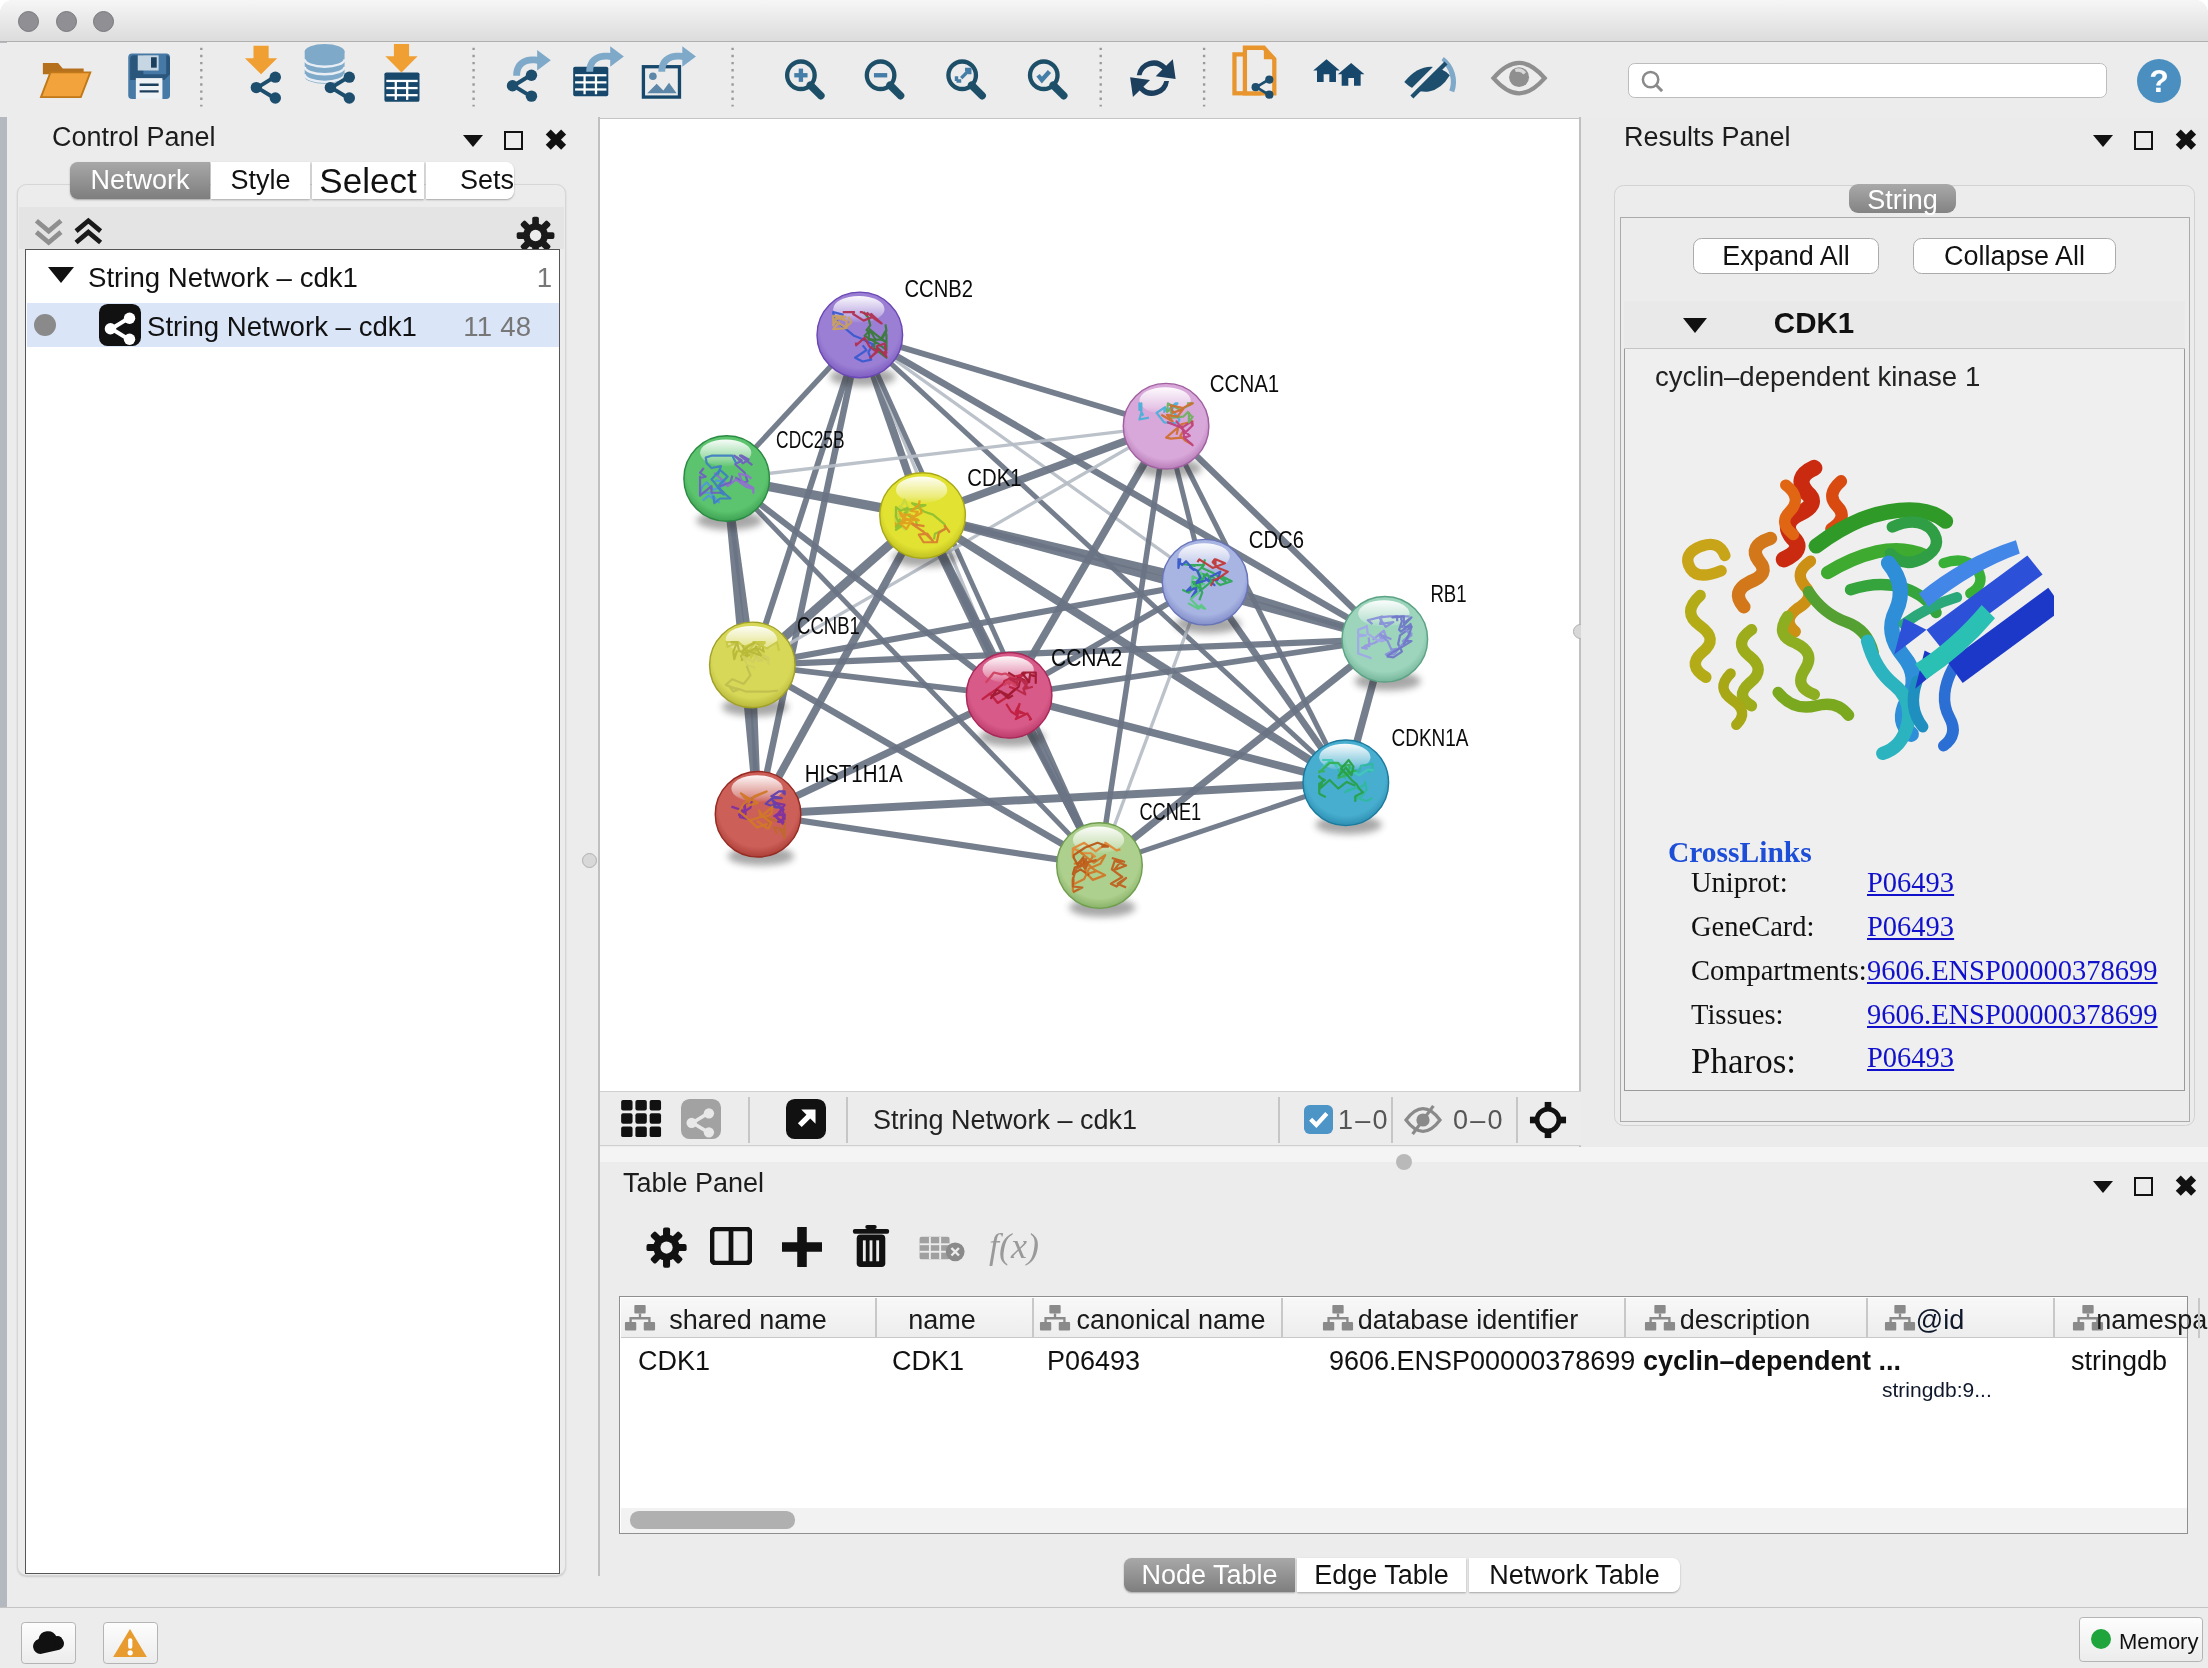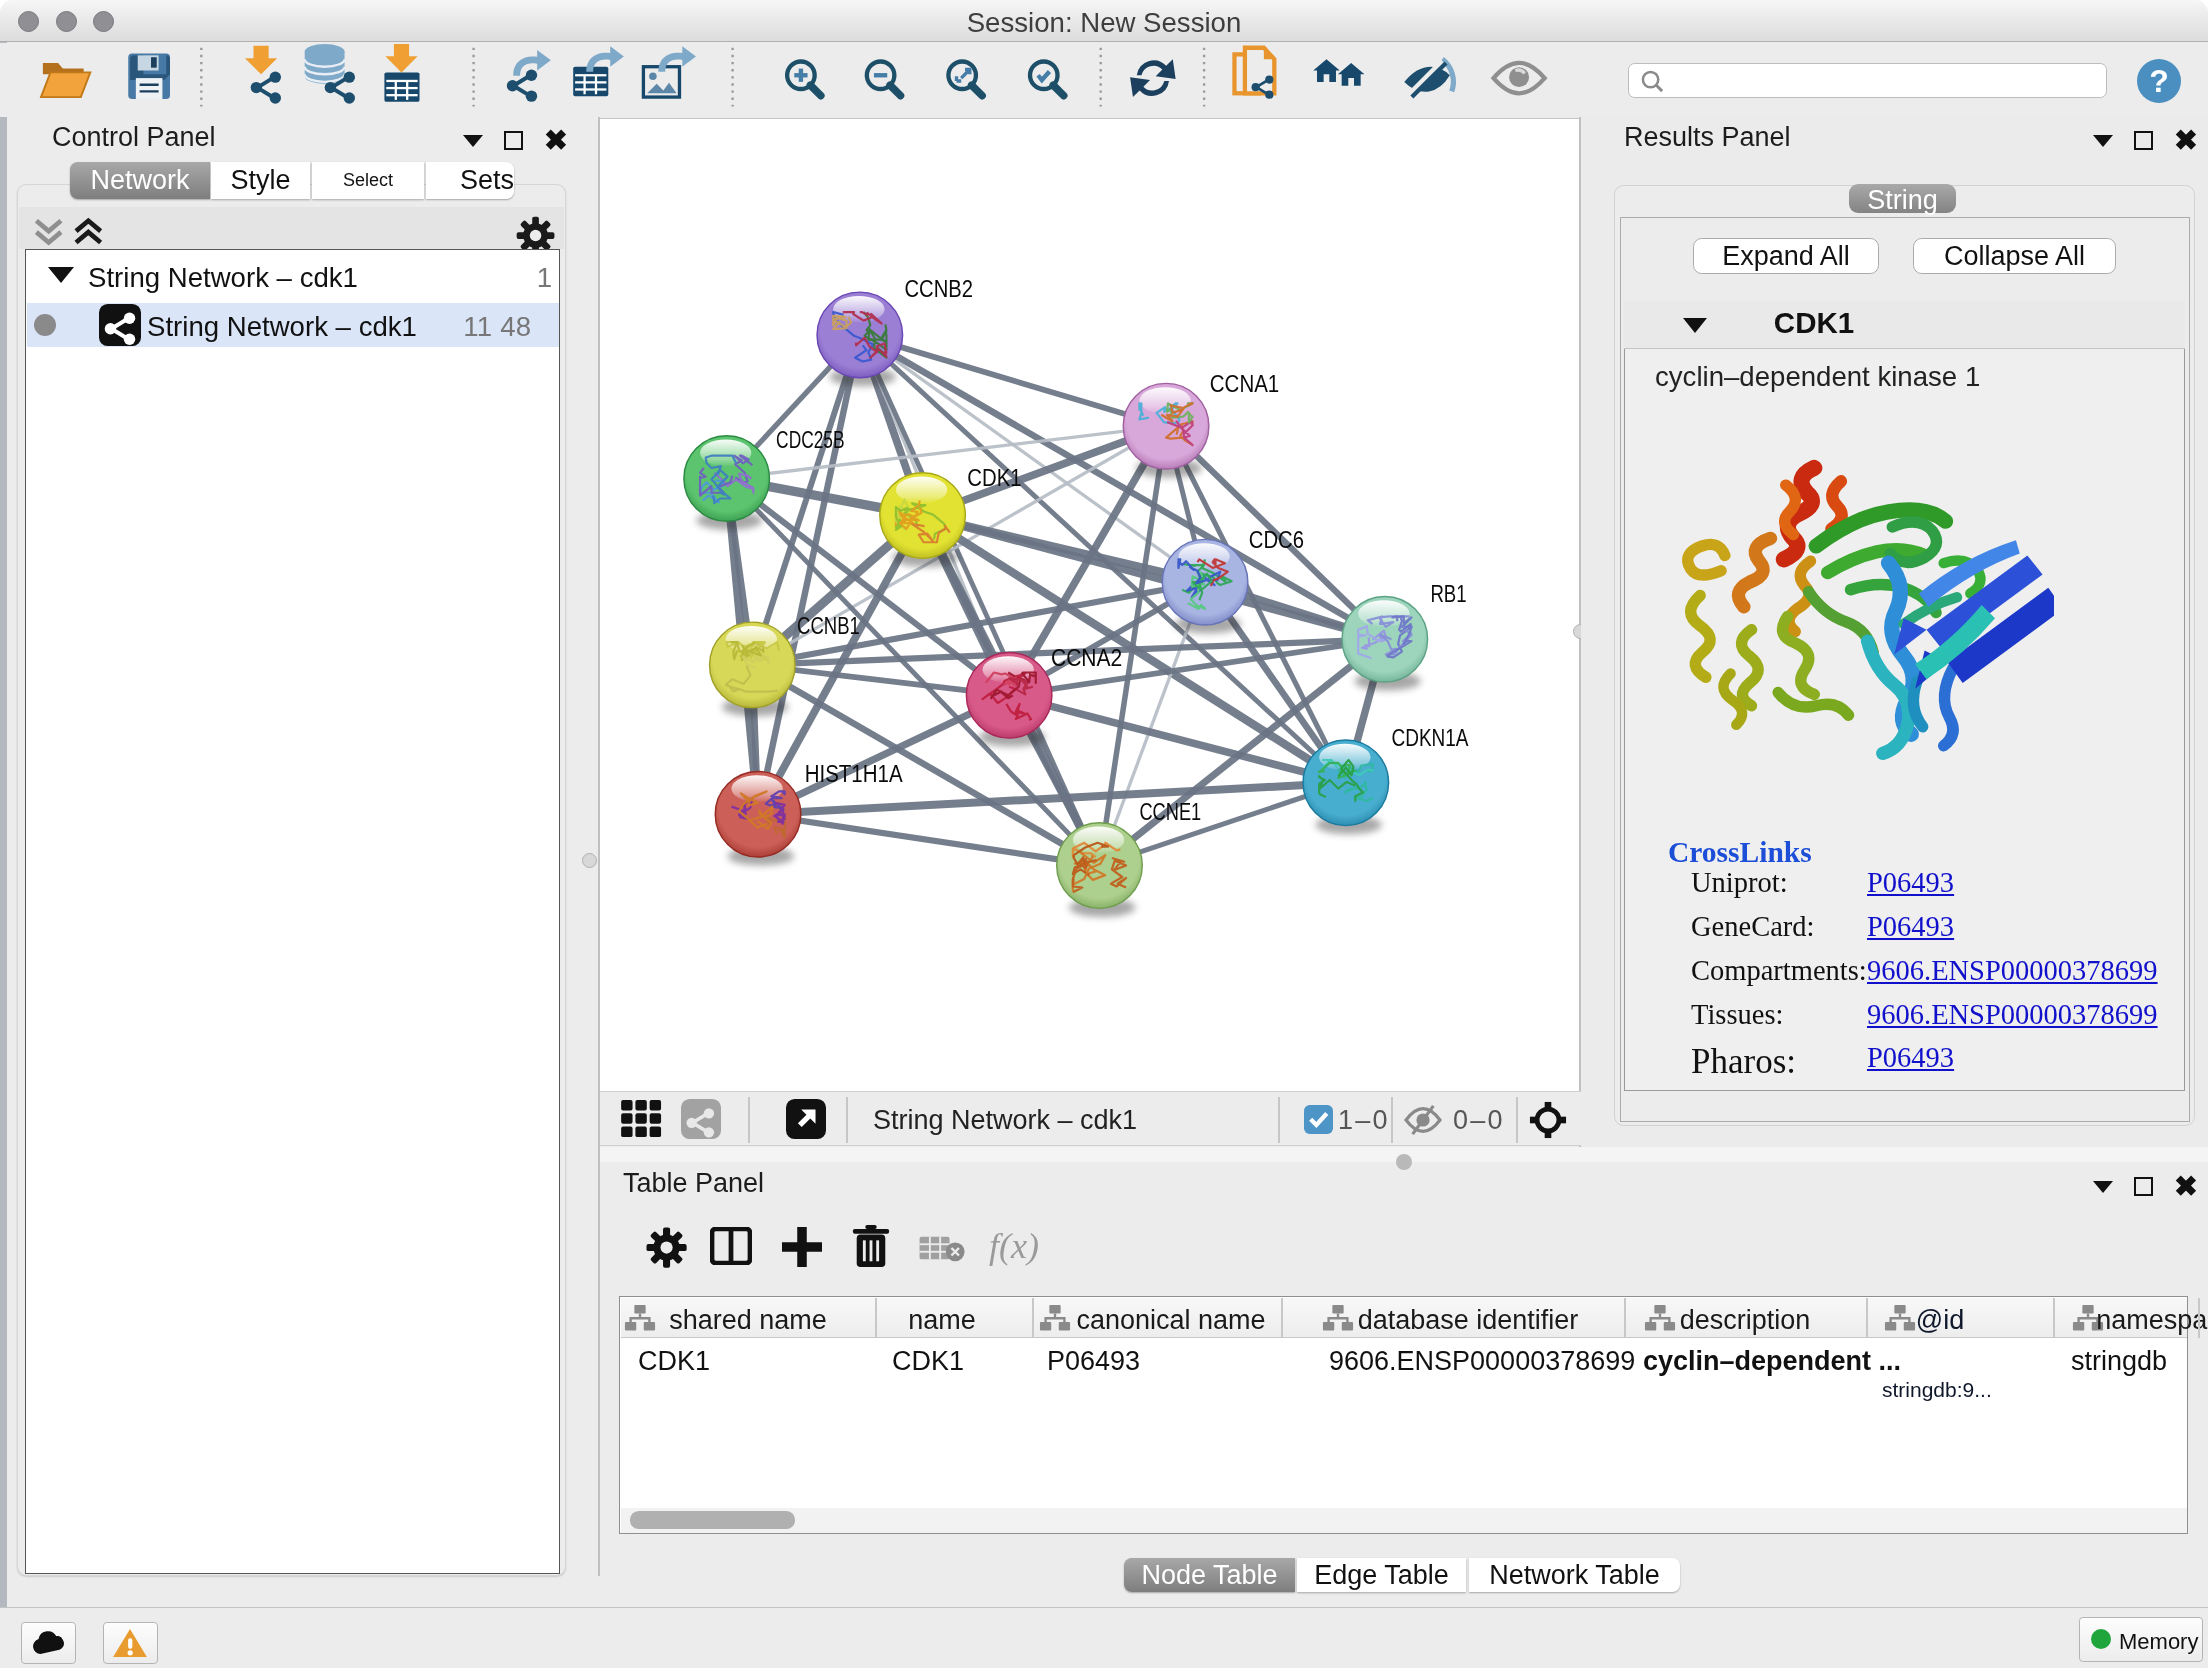--- a/index.html
+++ b/index.html
@@ -12,21 +12,20 @@
 .sq { width:19px; height:19px; border:2.9px solid #111; background:transparent; }
 .xx { font-size:28.5px; font-weight:bold; color:#111; line-height:19px; }
 </style></head>
 <body>
 <div id="win">
 <div class="abs" style="left:0;top:42px;width:6.7px;height:1626px;background:#b4b8bf;"></div>
 <div class="abs" style="left:0;top:0;width:2208px;height:42px;background:linear-gradient(#f6f6f6,#dcdcdc);border-bottom:1px solid #b0b0b0;"></div>
 <div class="abs" style="left:18px;top:10.5px;width:21px;height:21px;border-radius:50%;background:#8f8f94;border:1px solid #77777c;"></div>
 <div class="abs" style="left:56px;top:10.5px;width:21px;height:21px;border-radius:50%;background:#8f8f94;border:1px solid #77777c;"></div>
 <div class="abs" style="left:93px;top:10.5px;width:21px;height:21px;border-radius:50%;background:#8f8f94;border:1px solid #77777c;"></div>
-<div class="abs" style="left:0;top:6.7px;width:2208px;text-align:center;font-size:27.6px;font-weight:500;color:#3e3e3e;">Session: New Session</div>
 
 <div class="abs" style="left:0;top:43px;width:2208px;height:74px;background:#ececec;"></div>
 <svg class="abs" style="left:0;top:43px;" width="1598" height="74" viewBox="0 45 1680 78">
       <g transform="translate(40,58)">
 <path d="M3 8 h16 l5 6 h22 v6 H3 z" fill="#b5701e"></path>
 <path d="M3 8 v32 h6 L3 40z" fill="#b5701e"></path>
 <path d="M1 44 L11 18 h42 L43 44 z" fill="#f2a33c" stroke="#c07818" stroke-width="2"></path>
 </g>
 <g transform="translate(133,56)">
 <path d="M0 4 q0-4 4-4 h36 q4 0 4 4 v40 q0 4 -4 4 h-36 q-4 0 -4 -4 z" fill="#4779a6"></path>
@@ -174,21 +173,21 @@
 <div class="abs" style="left:598px;top:117px;width:1.9px;height:1459px;background:#c0c0c0;"></div>
 <div class="abs panel-title" style="left:52px;top:122px;">Control Panel</div>
 <div class="wctl" style="left:463px;top:131px;">
       <div class="tri"></div>
       <div class="sq"></div>
       <div class="xx">✖</div>
     </div>
 <div class="abs" style="left:17px;top:184px;width:549px;height:1392px;background:#ececec;border:1px solid #d6d6d6;border-radius:9.5px;box-shadow:0 1px 1.9px rgba(0,0,0,0.15);"></div>
 <div class="abs" style="left:70px;top:162px;width:140px;height:37px;background:linear-gradient(#a8a8a8,#7e7e7e);border-radius:7.6px 0 0 7.6px;color:#fff;font-size:27px;text-align:center;line-height:37px;box-shadow:0 1px 1.9px rgba(0,0,0,0.3);">Network</div>
 <div class="abs" style="left:211px;top:162px;width:99px;height:37px;background:#fff;color:#111;font-size:27px;text-align:center;line-height:37px;box-shadow:0 1px 1.9px rgba(0,0,0,0.3);">Style</div>
-<div class="abs" style="left:312px;top:162px;width:112px;height:37px;background:#fff;color:#111;font-size:18px;text-align:center;line-height:37px;box-shadow:0 1px 1.9px rgba(0,0,0,0.3);">Select</div>
+<div class="abs" style="left:312px;top:162px;width:112px;height:37px;background:#fff;color:#111;font-size:35px;text-align:center;line-height:37px;box-shadow:0 1px 1.9px rgba(0,0,0,0.3);">Select</div>
 <div class="abs" style="left:426px;top:162px;width:88px;height:37px;background:#fff;border-radius:0 7.6px 7.6px 0;color:#111;font-size:27px;text-align:right;line-height:37px;box-shadow:0 1px 1.9px rgba(0,0,0,0.3);">Sets</div>
 <div class="abs" style="left:19px;top:207px;width:545px;height:42px;background:#e4e4e4;"></div>
 <svg class="abs" style="left:34px;top:217px;" width="86" height="34" viewBox="0 0 90 36">
 <g fill="none" stroke="#8f8f8f" stroke-width="5">
         <path d="M2 4 l13 11 13 -11"></path>
         <path d="M2 16 l13 11 13 -11"></path>
       </g>
 <g fill="none" stroke="#1a1a1a" stroke-width="5">
         <path d="M44 15 l13 -11 13 11"></path>
         <path d="M44 27 l13 -11 13 11"></path>

